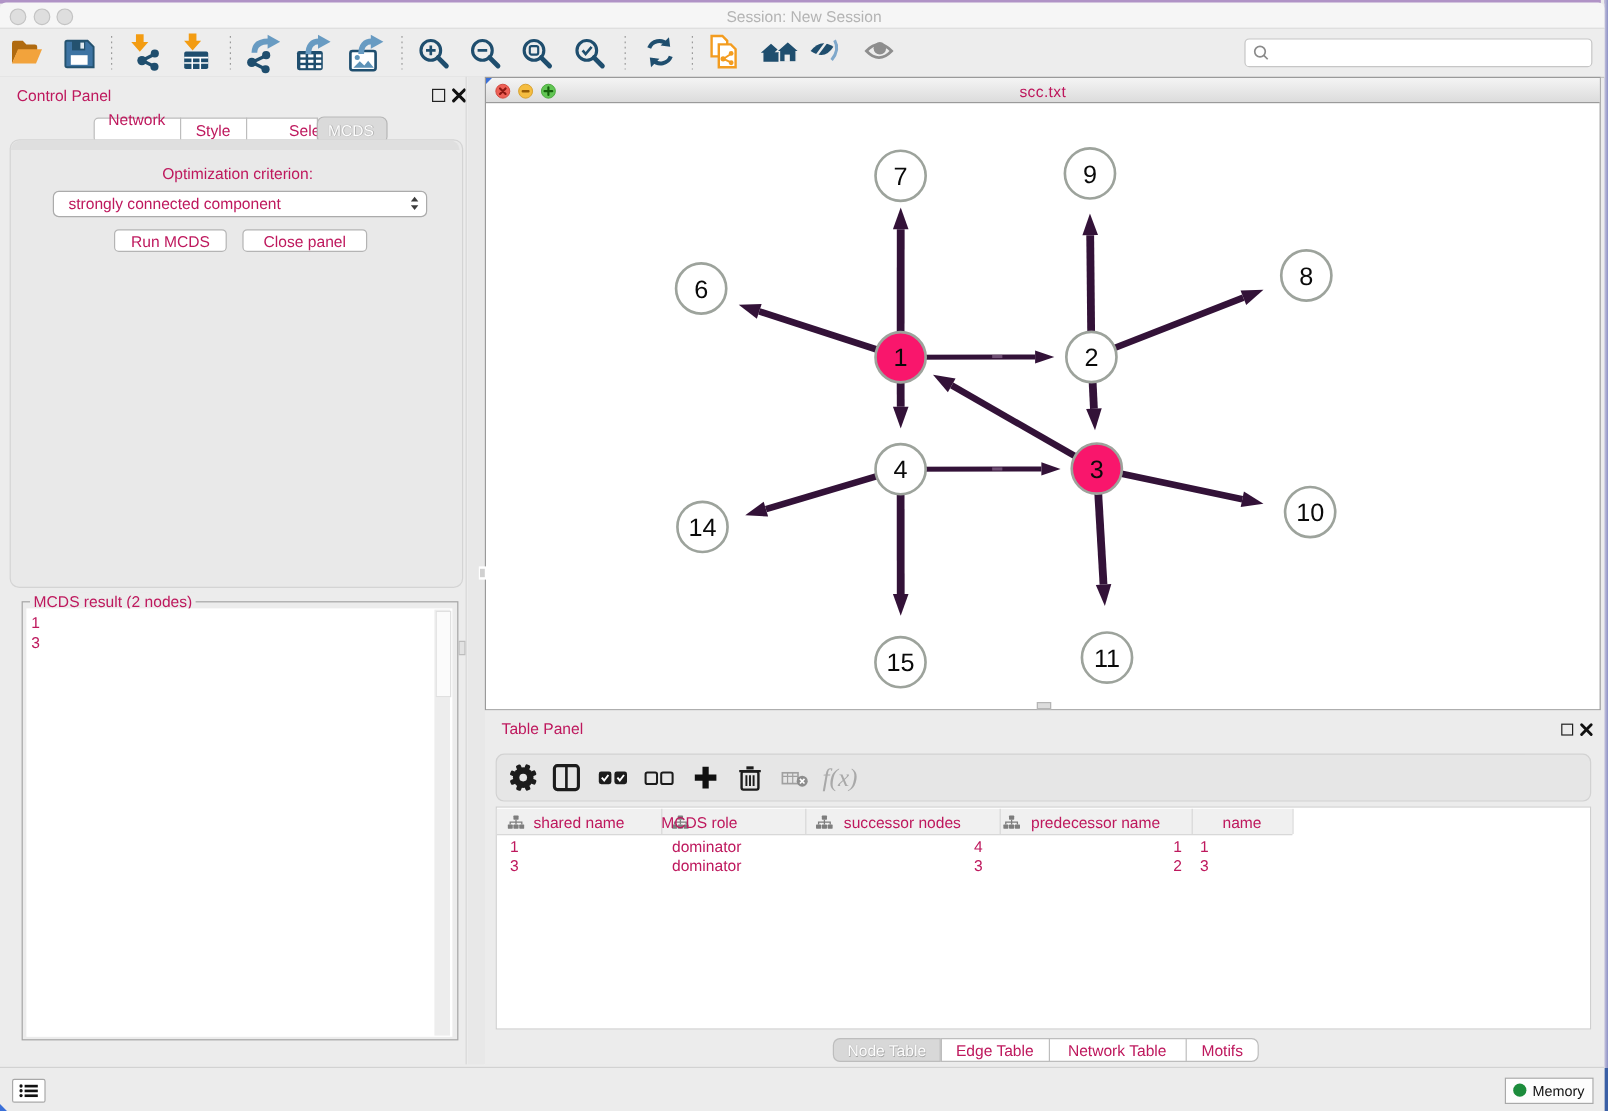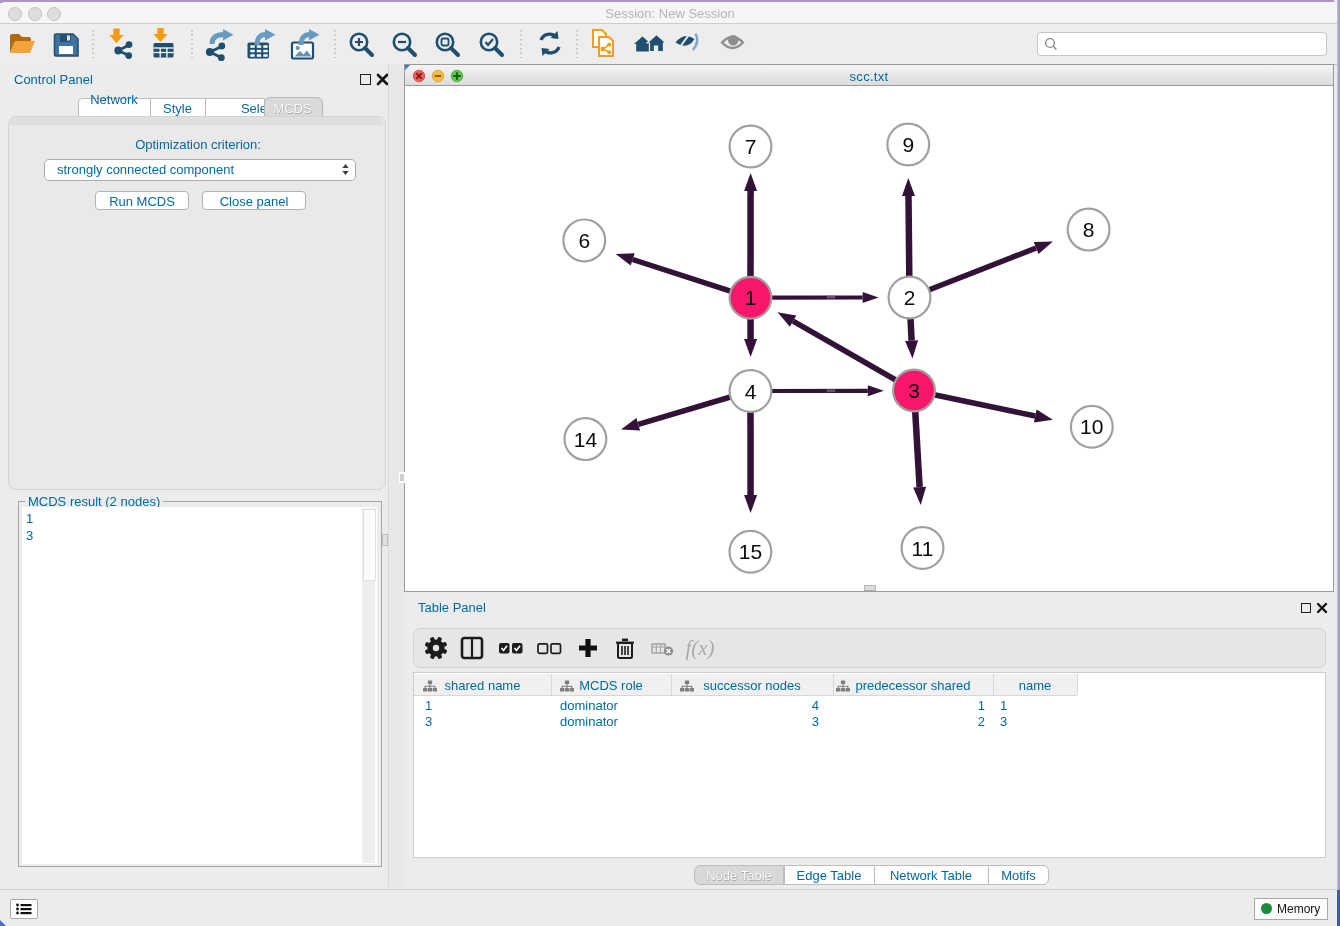--- a/index.html
+++ b/index.html
@@ -1,18 +1,18 @@
 <!DOCTYPE html>
 <html><head><meta charset="utf-8">
 <style>
   html,body{margin:0;padding:0;}
   body{width:1340px;height:926px;position:relative;overflow:hidden;will-change:transform;
        font-family:"Liberation Sans",sans-serif;background:#ececec;}
   .abs{position:absolute;}
-  .txt{font-size:13px;color:#0369a1;white-space:nowrap;}
+  .txt{font-size:13px;color:#be185d;white-space:nowrap;}
 </style></head>
 <body>
 
 <div class="abs" style="left:0;top:0;width:1340px;height:3px;background:#b093c6;"></div>
 <div class="abs" style="left:1334px;top:0;width:3px;height:890px;background:#ececec;"></div>
 <div class="abs" style="left:1337px;top:0;width:3px;height:890px;background:linear-gradient(90deg,#c4c2dd,#8e92c5);"></div>
 <div class="abs" style="left:1337px;top:890px;width:3px;height:36px;background:#3a5fa5;"></div>
 
 <div class="abs" style="left:0;top:2px;width:1337px;height:21px;background:#f6f6f6;border-bottom:1px solid #cdcdcd;border-radius:5px 5px 0 0;"></div>
 <div class="abs" style="left:8px;top:7px;width:12px;height:12px;border-radius:50%;background:#dedede;border:1px solid #c3c3c3;"></div>
@@ -345,21 +345,21 @@
 <div class="abs" style="left:551px;top:674px;width:1px;height:21px;background:#d8d8d8;"></div>
 <div class="abs" style="left:560px;top:679px;"><svg width="14" height="13" viewBox="0 0 13 12">
       <g fill="#7d7d7d">
         <rect x="4.5" y="0.5" width="4" height="3.2" rx="0.5"></rect>
         <rect x="0" y="7.5" width="4" height="3.2" rx="0.5"></rect>
         <rect x="4.5" y="7.5" width="4" height="3.2" rx="0.5"></rect>
         <rect x="9" y="7.5" width="4" height="3.2" rx="0.5"></rect>
         <path d="M6.5 3.7 v2 M2 7.5 v-1.8 h9 v1.8 M6.5 5.7 v1.8" stroke="#7d7d7d" fill="none" stroke-width="1"></path>
       </g>
     </svg></div>
-<div class="abs txt" style="left:551px;top:678px;width:120px;text-align:center;">MCDS role</div>
+<div class="abs txt" style="left:551px;top:678px;width:120px;text-align:left;">MCDS role</div>
 <div class="abs" style="left:671px;top:674px;width:1px;height:21px;background:#d8d8d8;"></div>
 <div class="abs" style="left:680px;top:679px;"><svg width="14" height="13" viewBox="0 0 13 12">
       <g fill="#7d7d7d">
         <rect x="4.5" y="0.5" width="4" height="3.2" rx="0.5"></rect>
         <rect x="0" y="7.5" width="4" height="3.2" rx="0.5"></rect>
         <rect x="4.5" y="7.5" width="4" height="3.2" rx="0.5"></rect>
         <rect x="9" y="7.5" width="4" height="3.2" rx="0.5"></rect>
         <path d="M6.5 3.7 v2 M2 7.5 v-1.8 h9 v1.8 M6.5 5.7 v1.8" stroke="#7d7d7d" fill="none" stroke-width="1"></path>
       </g>
     </svg></div>
@@ -367,21 +367,21 @@
 <div class="abs" style="left:833px;top:674px;width:1px;height:21px;background:#d8d8d8;"></div>
 <div class="abs" style="left:836px;top:679px;"><svg width="14" height="13" viewBox="0 0 13 12">
       <g fill="#7d7d7d">
         <rect x="4.5" y="0.5" width="4" height="3.2" rx="0.5"></rect>
         <rect x="0" y="7.5" width="4" height="3.2" rx="0.5"></rect>
         <rect x="4.5" y="7.5" width="4" height="3.2" rx="0.5"></rect>
         <rect x="9" y="7.5" width="4" height="3.2" rx="0.5"></rect>
         <path d="M6.5 3.7 v2 M2 7.5 v-1.8 h9 v1.8 M6.5 5.7 v1.8" stroke="#7d7d7d" fill="none" stroke-width="1"></path>
       </g>
     </svg></div>
-<div class="abs txt" style="left:833px;top:678px;width:160px;text-align:center;">predecessor shared</div>
+<div class="abs txt" style="left:833px;top:678px;width:160px;text-align:center;">predecessor name</div>
 <div class="abs" style="left:993px;top:674px;width:1px;height:21px;background:#d8d8d8;"></div>
 <div class="abs txt" style="left:993px;top:678px;width:84px;text-align:center;">name</div>
 <div class="abs" style="left:1077px;top:674px;width:1px;height:21px;background:#d8d8d8;"></div>
 <div class="abs txt" style="left:425px;top:698px;">1</div>
 <div class="abs txt" style="left:560px;top:698px;">dominator</div>
 <div class="abs txt" style="left:671px;top:698px;width:148px;text-align:right;">4</div>
 <div class="abs txt" style="left:833px;top:698px;width:152px;text-align:right;">1</div>
 <div class="abs txt" style="left:1000px;top:698px;">1</div>
 <div class="abs txt" style="left:425px;top:714px;">3</div>
 <div class="abs txt" style="left:560px;top:714px;">dominator</div>

